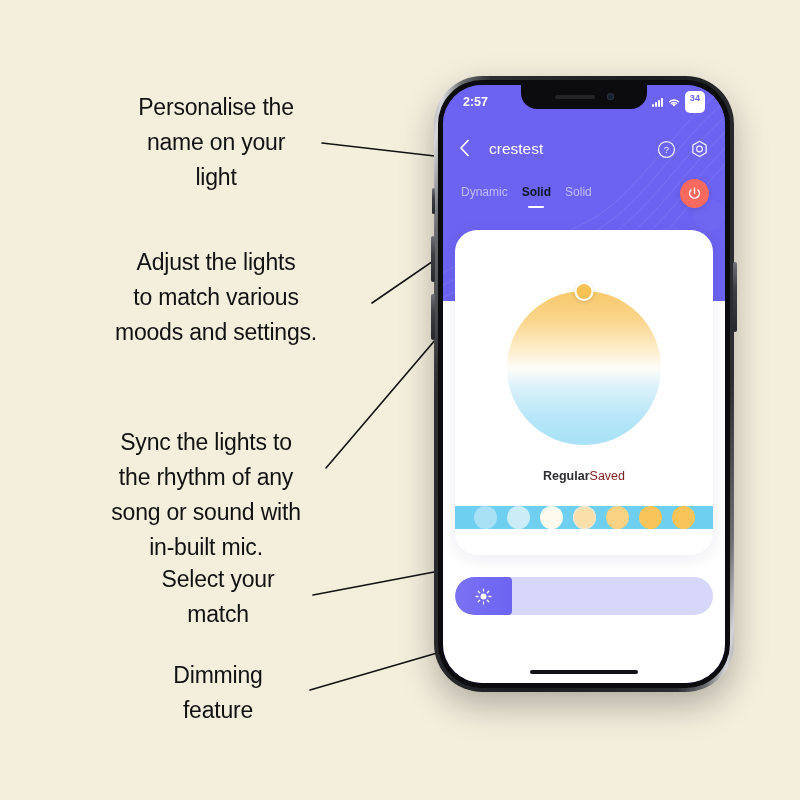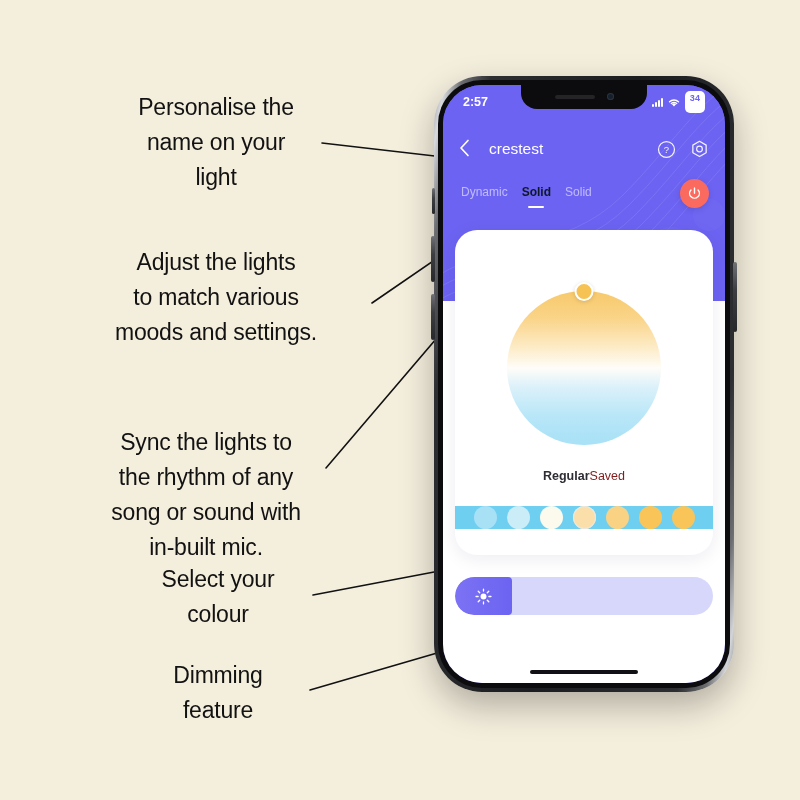--- a/index.html
+++ b/index.html
@@ -392,21 +392,21 @@
 name on your
 light</div>
   <div class="caption" id="cap-adjust">Adjust the lights
 to match various
 moods and settings.</div>
   <div class="caption" id="cap-music">Sync the lights to
 the rhythm of any
 song or sound with
 in-built mic.</div>
   <div class="caption" id="cap-colour">Select your
-colour</div>
+match</div>
   <div class="caption" id="cap-dim">Dimming
 feature</div>
 
   <div id="phone">
     <div class="phone-shadow"></div>
     <div class="phone-band"></div>
     <div class="phone-bezel"></div>
 
     <div class="btn-side btn-mute"></div>
     <div class="btn-side btn-vup"></div>

